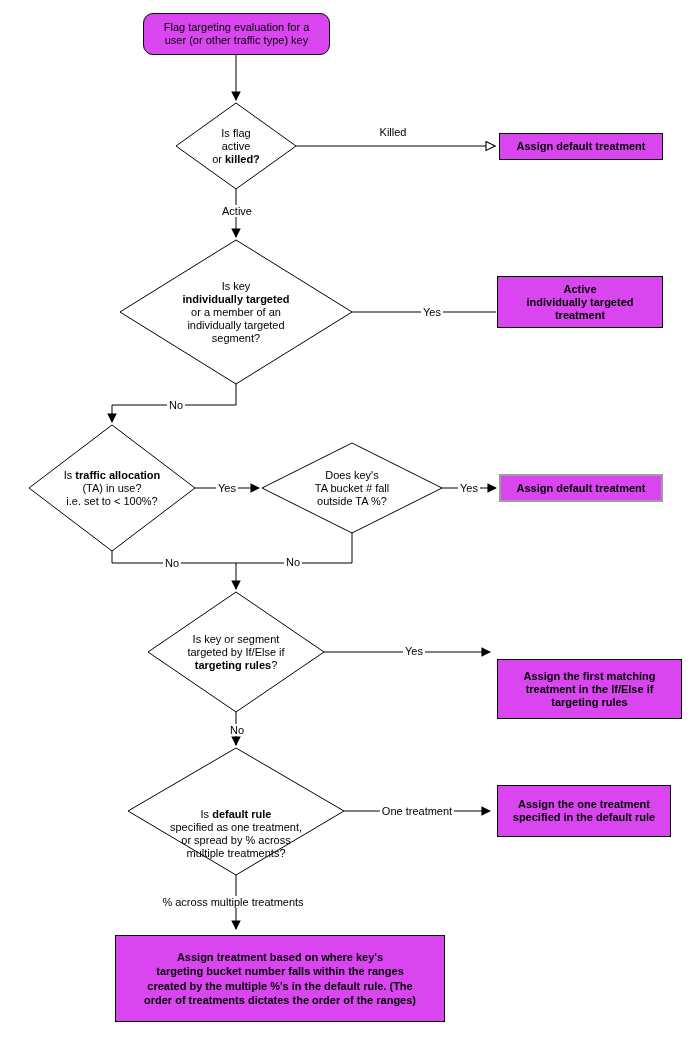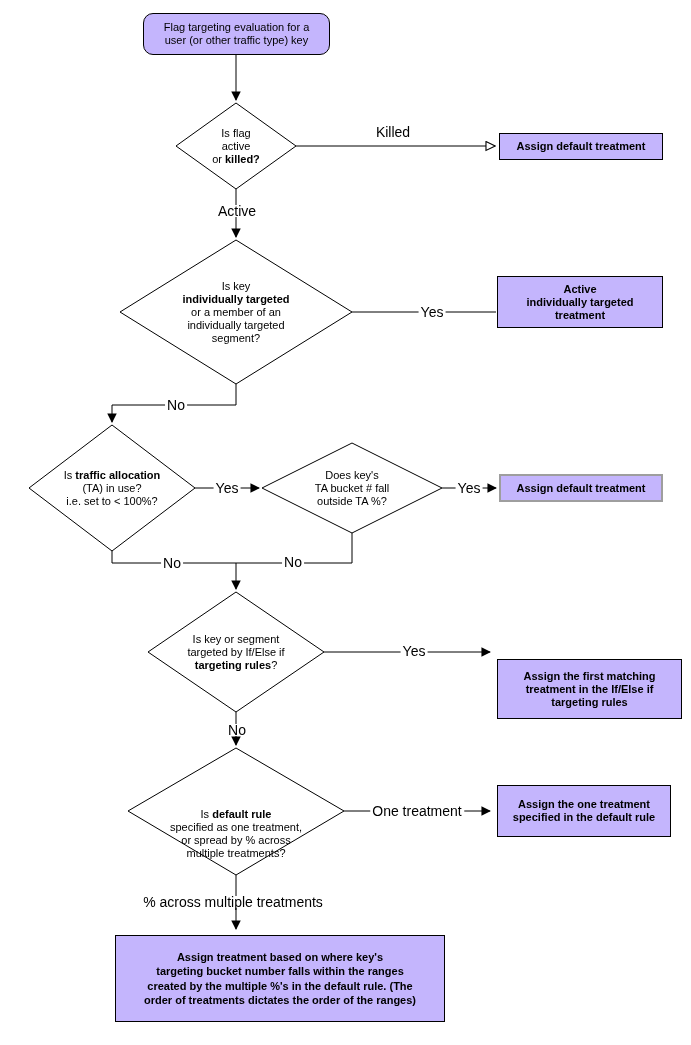--- a/index.html
+++ b/index.html
@@ -17,30 +17,30 @@
     position:absolute;
     box-sizing:border-box;
     display:flex;
     align-items:center;
     justify-content:center;
     text-align:center;
     font-size:11px;
     line-height:13px;
     color:#000;
   }
-  .rect-node{background:#c4b5fd;border:1px solid #000;}
+  .rect-node{background:#d946ef;border:1px solid #000;}
   .start-node{border-radius:10px;}
   .gray-border{border:2px solid #9e9e9e;}
   .dtext{pointer-events:none;background:transparent;}
   .elabel{
     position:absolute;
     transform:translate(-50%,-50%);
     background:#ffffff;
     padding:0 2px;
-    font-size:14px;
+    font-size:11px;
     line-height:12px;
     white-space:nowrap;
   }
   b{font-weight:bold;}
 </style>
 </head>
 <body>
 
 <div class="canvas">
 

